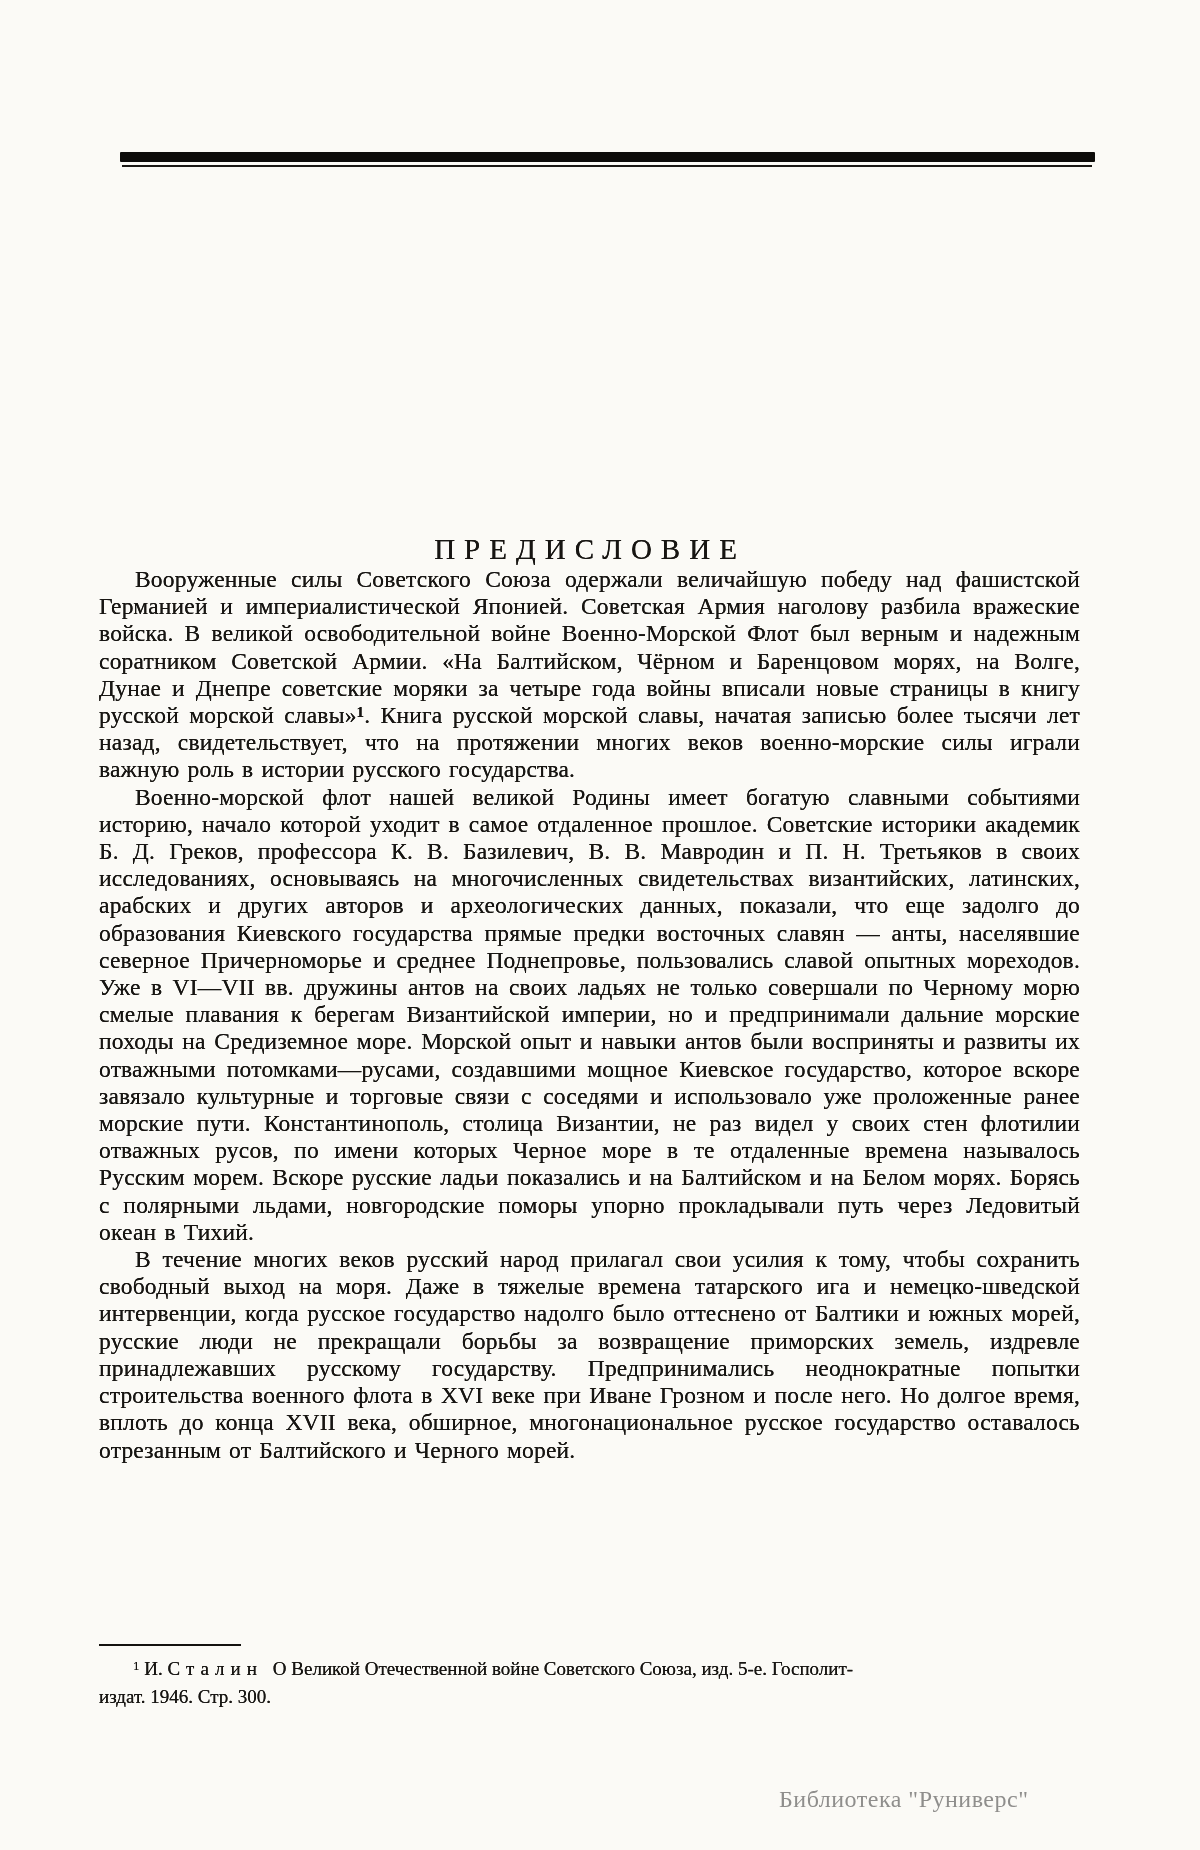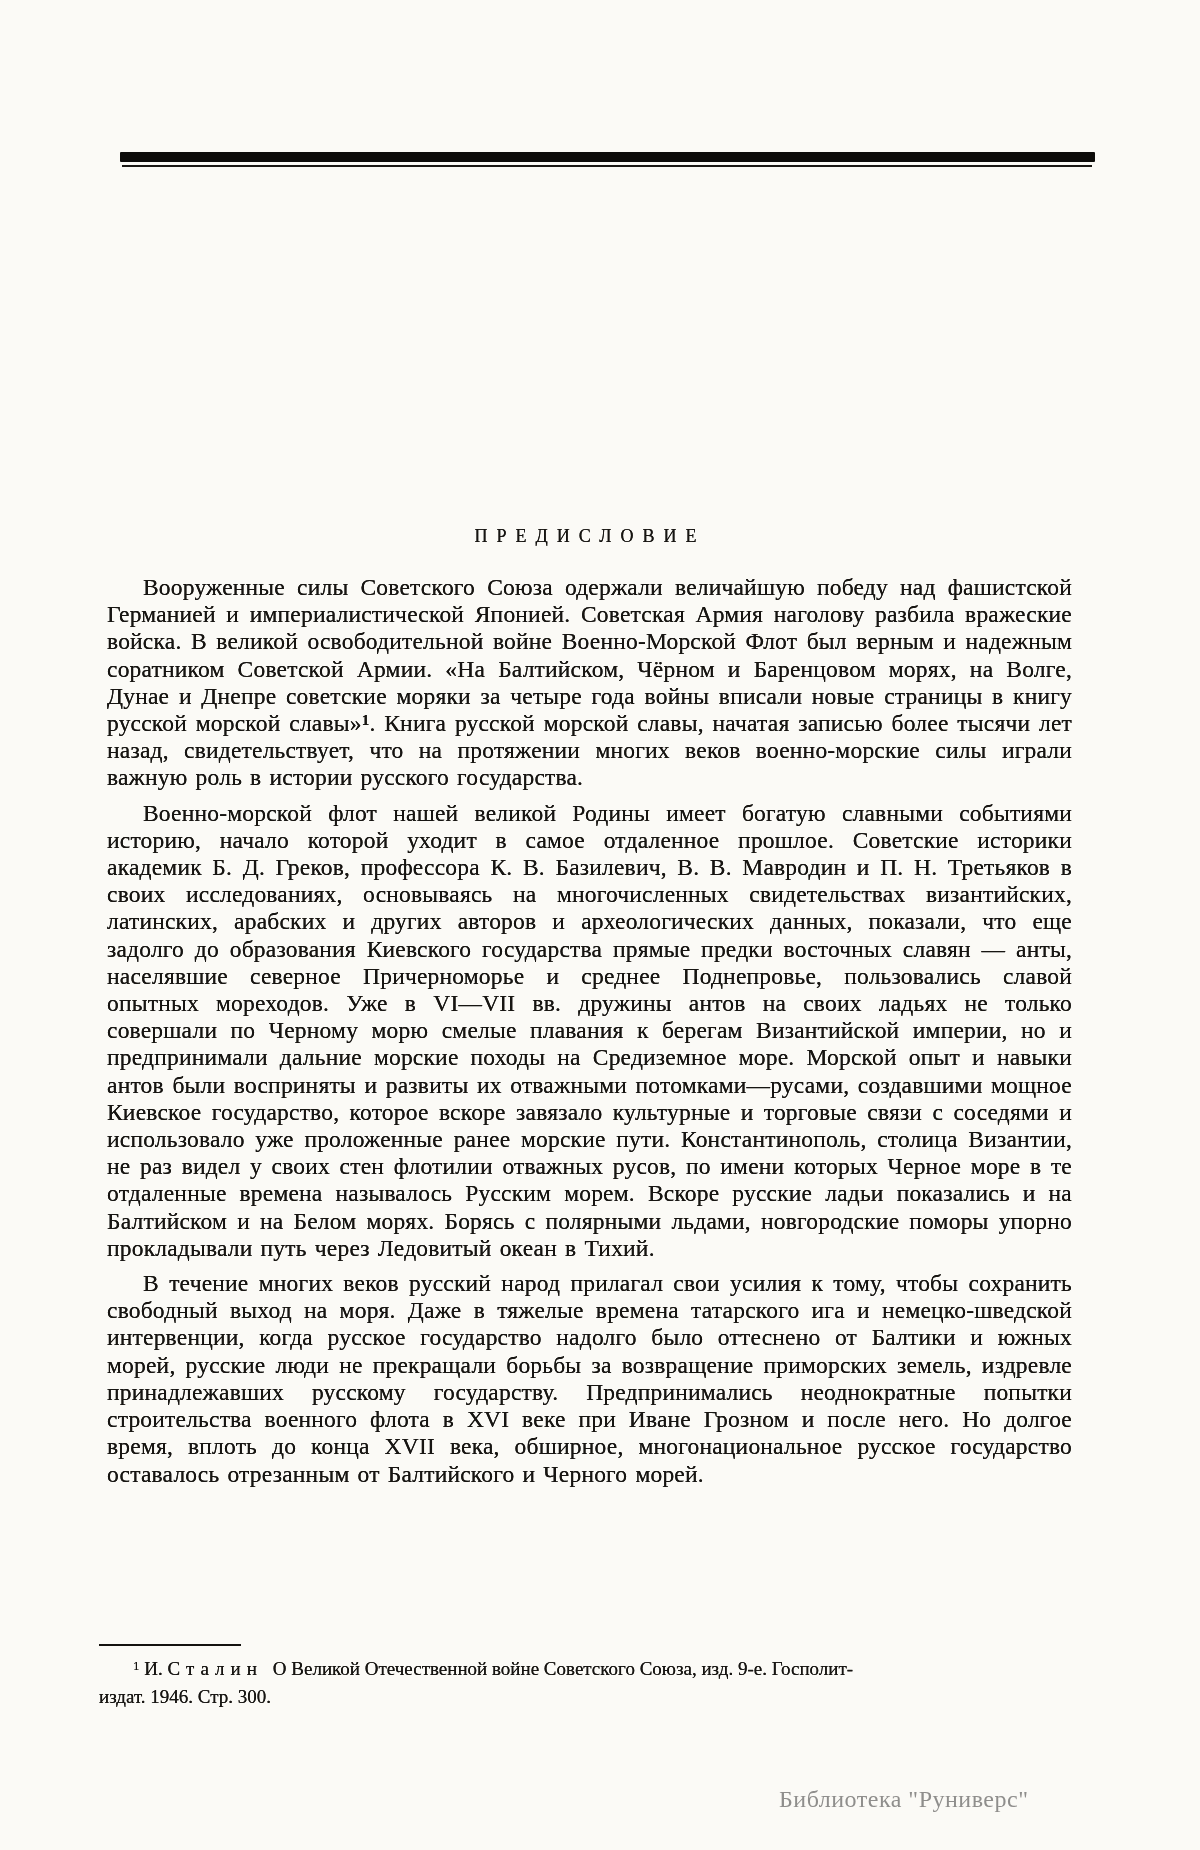--- a/index.html
+++ b/index.html
@@ -33,40 +33,40 @@
     width: 970px;
     height: 2px;
     background: #1a1814;
   }
   .title {
     position: absolute;
     left: 99px;
     top: 514px;
     width: 982px;
     text-align: center;
-    font-size: 18px;
+    font-size: 29px;
     letter-spacing: 9px;
     font-weight: normal;
     text-shadow: 0 0 0.5px currentColor;
     white-space: nowrap;
   }
   .body-text {
     position: absolute;
     left: 99px;
     top: 566px;
     width: 981px;
     font-size: 23.5px;
     line-height: 27.2px;
     text-align: justify;
     text-shadow: 0 0 0.45px currentColor;
     word-spacing: 2px;
     letter-spacing: 0.2px;
   }
   .para {
-    margin: 8px;
+    margin: 0;
     text-indent: 36px;
   }
   sup.fnref {
     font-size: 15px;
     line-height: 0;
     vertical-align: 6px;
     font-weight: bold;
   }
   .footnote {
     position: absolute;
@@ -117,19 +117,19 @@
   <h1 class="title">ПРЕДИСЛОВИЕ</h1>
 
   <div class="body-text">
     <p class="para"><span>Вооруженные силы Советского Союза одержали величайшую победу над фашистской Германией и империалистической Японией. Советская Армия наголову разбила вражеские войска. В великой освободительной войне Военно-Морской Флот был верным и надежным соратником Советской Армии. «На Балтийском, Чёрном и Баренцовом морях, на Волге, Дунае и Днепре советские моряки за четыре года войны вписали новые страницы в книгу русской морской славы»</span><sup class="fnref">1</sup><span>. Книга русской морской славы, начатая записью более тысячи лет назад, свидетельствует, что на протяжении многих веков военно-морские силы играли важную роль в истории русского государства.</span></p>
     <p class="para">Военно-морской флот нашей великой Родины имеет богатую славными событиями историю, начало которой уходит в самое отдаленное прошлое. Советские историки академик Б. Д. Греков, профессора К. В. Базилевич, В. В. Мавродин и П. Н. Третьяков в своих исследованиях, основываясь на многочисленных свидетельствах византийских, латинских, арабских и других авторов и археологических данных, показали, что еще задолго до образования Киевского государства прямые предки восточных славян — анты, населявшие северное Причерноморье и среднее Поднепровье, пользовались славой опытных мореходов. Уже в VI—VII вв. дружины антов на своих ладьях не только совершали по Черному морю смелые плавания к берегам Византийской империи, но и предпринимали дальние морские походы на Средиземное море. Морской опыт и навыки антов были восприняты и развиты их отважными потомками—русами, создавшими мощное Киевское государство, которое вскоре завязало культурные и торговые связи с соседями и использовало уже проложенные ранее морские пути. Константинополь, столица Византии, не раз видел у своих стен флотилии отважных русов, по имени которых Черное море в те отдаленные времена называлось Русским морем. Вскоре русские ладьи показались и на Балтийском и на Белом морях. Борясь с полярными льдами, новгородские поморы упорно прокладывали путь через Ледовитый океан в Тихий.</p>
     <p class="para">В течение многих веков русский народ прилагал свои усилия к тому, чтобы сохранить свободный выход на моря. Даже в тяжелые времена татарского ига и немецко-шведской интервенции, когда русское государство надолго было оттеснено от Балтики и южных морей, русские люди не прекращали борьбы за возвращение приморских земель, издревле принадлежавших русскому государству. Предпринимались неоднократные попытки строительства военного флота в XVI веке при Иване Грозном и после него. Но долгое время, вплоть до конца XVII века, обширное, многонациональное русское государство оставалось отрезанным от Балтийского и Черного морей.</p>
   </div>
 
   <div class="footnote">
     <div class="footnote-rule"></div>
-    <div class="footnote-line1"><sup class="fn-sup">1</sup> <span>И.</span> <span class="fn-author-surname">Сталин</span><span>О Великой Отечественной войне Советского Союза, изд. 9-е. Госполит-</span></div>
+    <div class="footnote-line1"><sup class="fn-sup">1</sup> <span>И.</span> <span class="fn-author-surname">Сталин</span><span>О Великой Отечественной войне Советского Союза, изд. 5-е. Госполит-</span></div>
     <div class="footnote-line2">издат. 1946. Стр. 300.</div>
   </div>
 
   <div class="watermark">Библиотека "Руниверс"</div>
 
 </div>
 
 </body></html>

